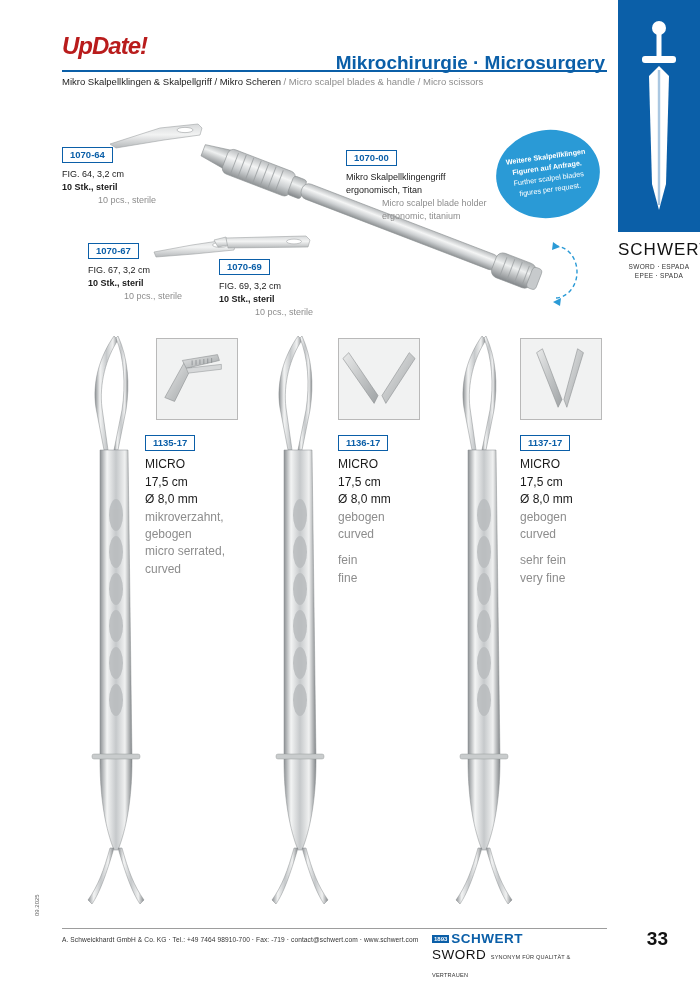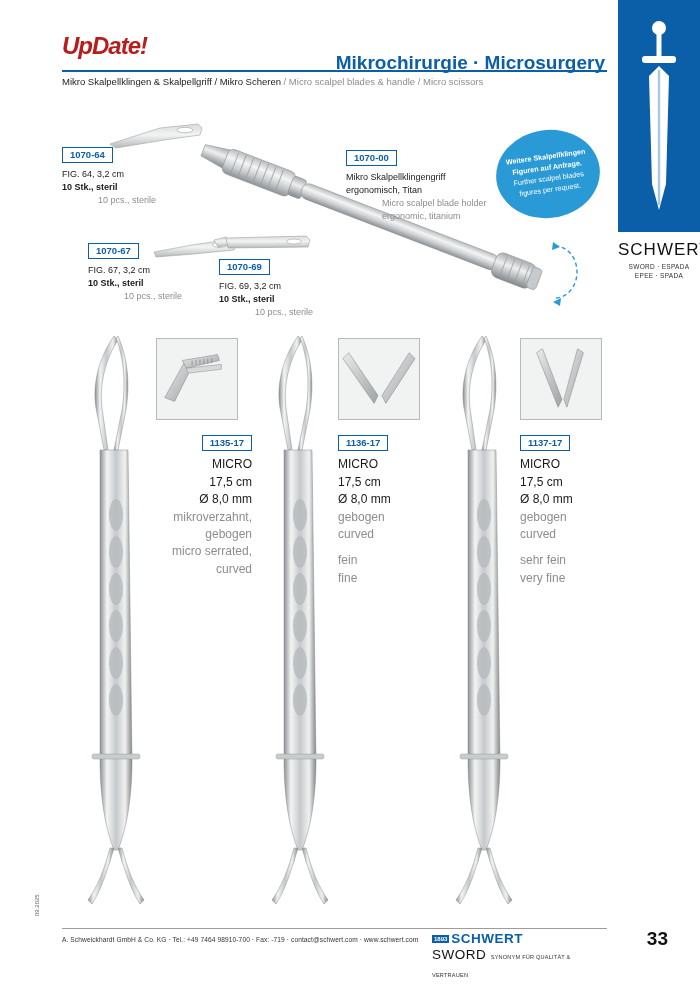--- a/index.html
+++ b/index.html
@@ -344,21 +344,21 @@
       <ellipse cx="60" cy="259" rx="7" ry="16"></ellipse>
       <ellipse cx="60" cy="296" rx="7" ry="16"></ellipse>
       <ellipse cx="60" cy="333" rx="7" ry="16"></ellipse>
       <ellipse cx="60" cy="370" rx="7" ry="16"></ellipse>
     </g>
     <rect x="36" y="424" width="48" height="5" rx="2" fill="#c9cccd" stroke="#8b8f91" stroke-width=".4"></rect>
     <path d="M58 518 C50 545 44 562 36 574 L32 570 C42 556 48 540 54 518 Z" fill="url(#sc)" stroke="#8b8f91" stroke-width=".5"></path>
     <path d="M62 518 C70 545 76 562 84 574 L88 570 C78 556 72 540 66 518 Z" fill="url(#sc)" stroke="#8b8f91" stroke-width=".5"></path>
   </svg>
 
-  <div class="instr-label" style="left:172px; top:432px;text-align:right;">
+  <div class="instr-label" style="left:145px; top:432px;">
     <span class="code">1135-17</span>
     <div class="lines">
       <div>MICRO</div>
       <div>17,5 cm</div>
       <div>Ø 8,0 mm</div>
       <div class="g">mikroverzahnt,</div>
       <div class="g">gebogen</div>
       <div class="g">micro serrated,</div>
       <div class="g">curved</div>
     </div>

